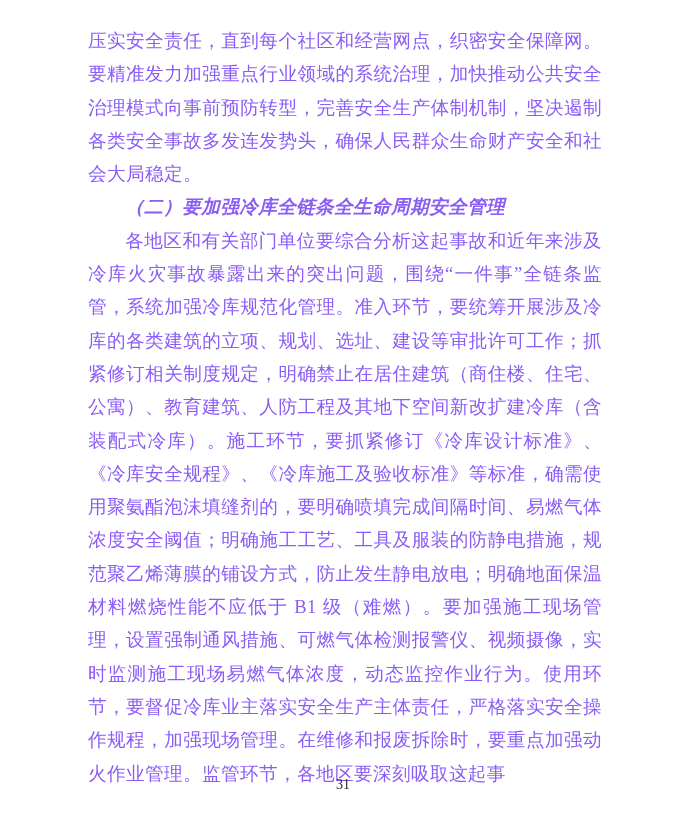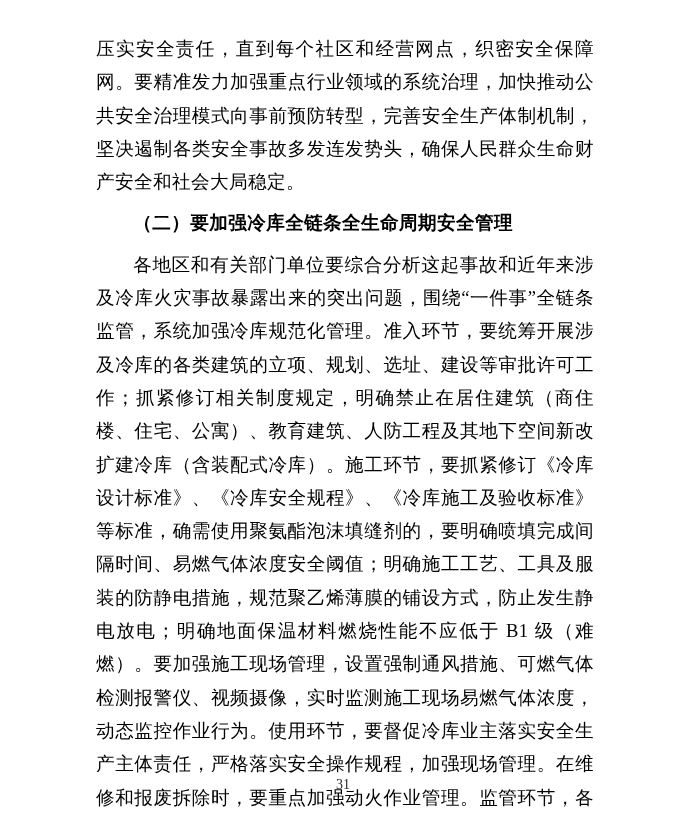--- a/index.html
+++ b/index.html
@@ -15,35 +15,36 @@
     overflow: hidden;
     font-family: "Liberation Serif", "DejaVu Serif", serif;
   }
   .content {
     position: absolute;
     left: 88px;
     top: 24px;
     width: 514px;
   }
   .content p {
-    margin: 8px;
+    margin: 0;
     padding: 0;
     font-size: 18.6px;
     line-height: 33.3px;
     letter-spacing: 0.4px;
-    color: #000000;
+    color: #8b5cf6;
     text-align: justify;
     text-justify: inter-ideograph;
   }
   .para-indent {
     text-indent: 2em;
   }
   .section-heading {
     text-indent: 2em;
     font-weight: 600;
+    font-style: italic; 
   }
   .page-number {
     position: absolute;
     left: 0;
     bottom: 22px;
     width: 100%;
     text-align: center;
     font-size: 14px;
     color: #2a2a2a;
     font-family: "Liberation Serif", "DejaVu Serif", serif;

